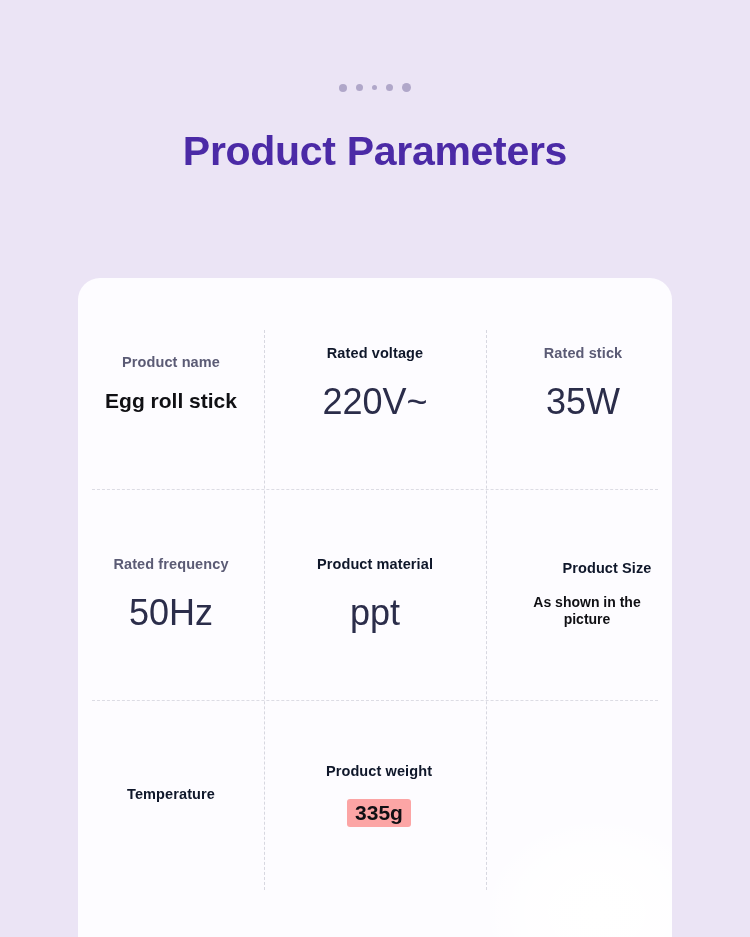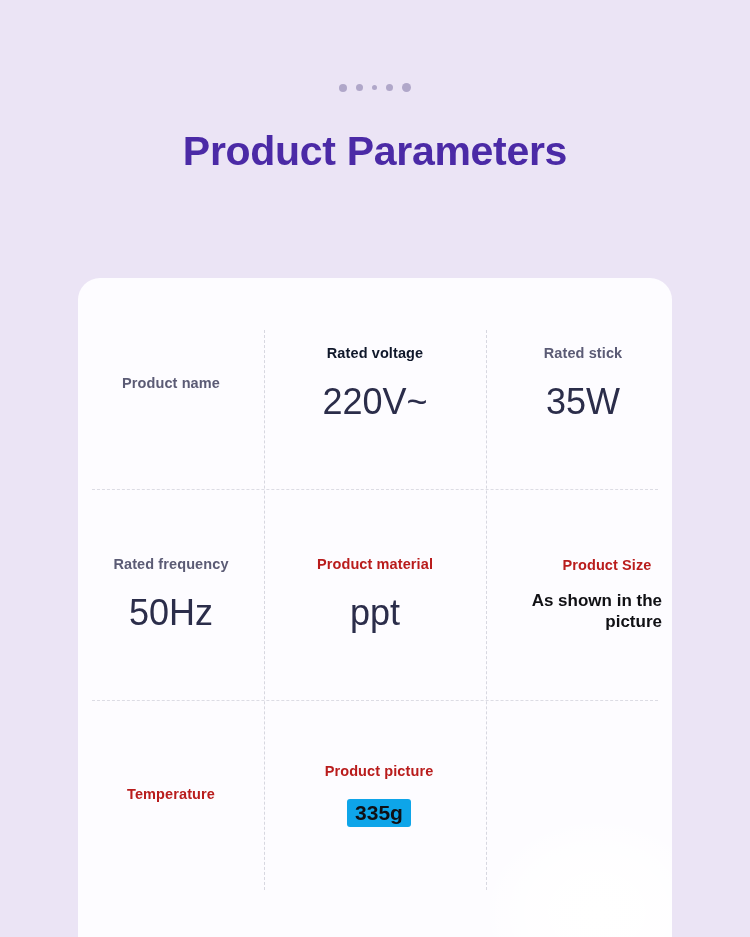--- a/index.html
+++ b/index.html
@@ -101,34 +101,34 @@
     margin-top:18px;
     font-size:36px;
     font-weight:300;
     line-height:1.15;
     color:#2b2d4a;
     white-space:nowrap;
   }
 
   
   .lbl.muted   { color:#0f172a; font-weight:bold; }
-  .lbl.violet  { color:#b91c1c;text-align:center; }
+  .lbl.violet  { color:#0f172a;text-align:center; }
   .val.strongb { font-size:21px; font-weight:bold; color:#101014; }
   .val.small-b { font-size:15.5px; font-weight:bold; color:#101014; }
-  .val.wrap    { font-size:17px; font-weight:bold; color:#101014;
-                 white-space:normal; text-align:right; line-height:1.25; }
+  .val.wrap    { font-size:14px; font-weight:bold; color:#101014;
+                 white-space:normal; text-align:center; line-height:1.25; }
 
   
   .cell.c3 { align-items:center; }
   .cell.c3 .lbl, .cell.c3 .val { transform:translateX(4px); }
   .cell.size-cell { align-items:flex-start; padding-left:22px; }
   .cell.size-cell .lbl { align-self:center; transform:translateX(4px);margin-left:36px; }
   .cell.size-cell .val { margin-top:16px; max-width:150px; }
   .cell.weight-cell .val {
-    background:#0ea5e9;
+    background:#fca5a5;
     padding:2px 8px;
     border-radius:3px;
   }
 
   
   .vline {
     position:absolute;
     top:52px;
     width:0;
     border-left:1px dashed #d7d7e0;
@@ -158,20 +158,21 @@
 </div>
 
 <div class="page-title">Product Parameters</div>
 
 <div class="card">
 
   <div class="param-grid">
 
     <div class="cell c1">
       <div class="lbl">Product name</div>
+      <div class="val strongb">Egg roll stick</div>
     </div>
 
     <div class="cell c2">
       <div class="lbl muted">Rated voltage</div>
       <div class="val">220V~</div>
     </div>
 
     <div class="cell c3">
       <div class="lbl">Rated stick</div>
       <div class="val">35W</div>
@@ -191,21 +192,21 @@
       <div class="lbl violet">Product Size</div>
       <div class="val wrap">As shown in the picture</div>
     </div>
 
 
     <div class="cell c2">
       <div class="lbl violet">Temperature</div>
     </div>
 
     <div class="cell c3 weight-cell">
-      <div class="lbl violet">Product picture</div>
+      <div class="lbl violet">Product weight</div>
       <div class="val strongb">335g</div>
     </div>
 
   </div>
 
   <div class="vline v1"></div>
   <div class="vline v2"></div>
   <div class="hline h1"></div>
   <div class="hline h2"></div>
 

